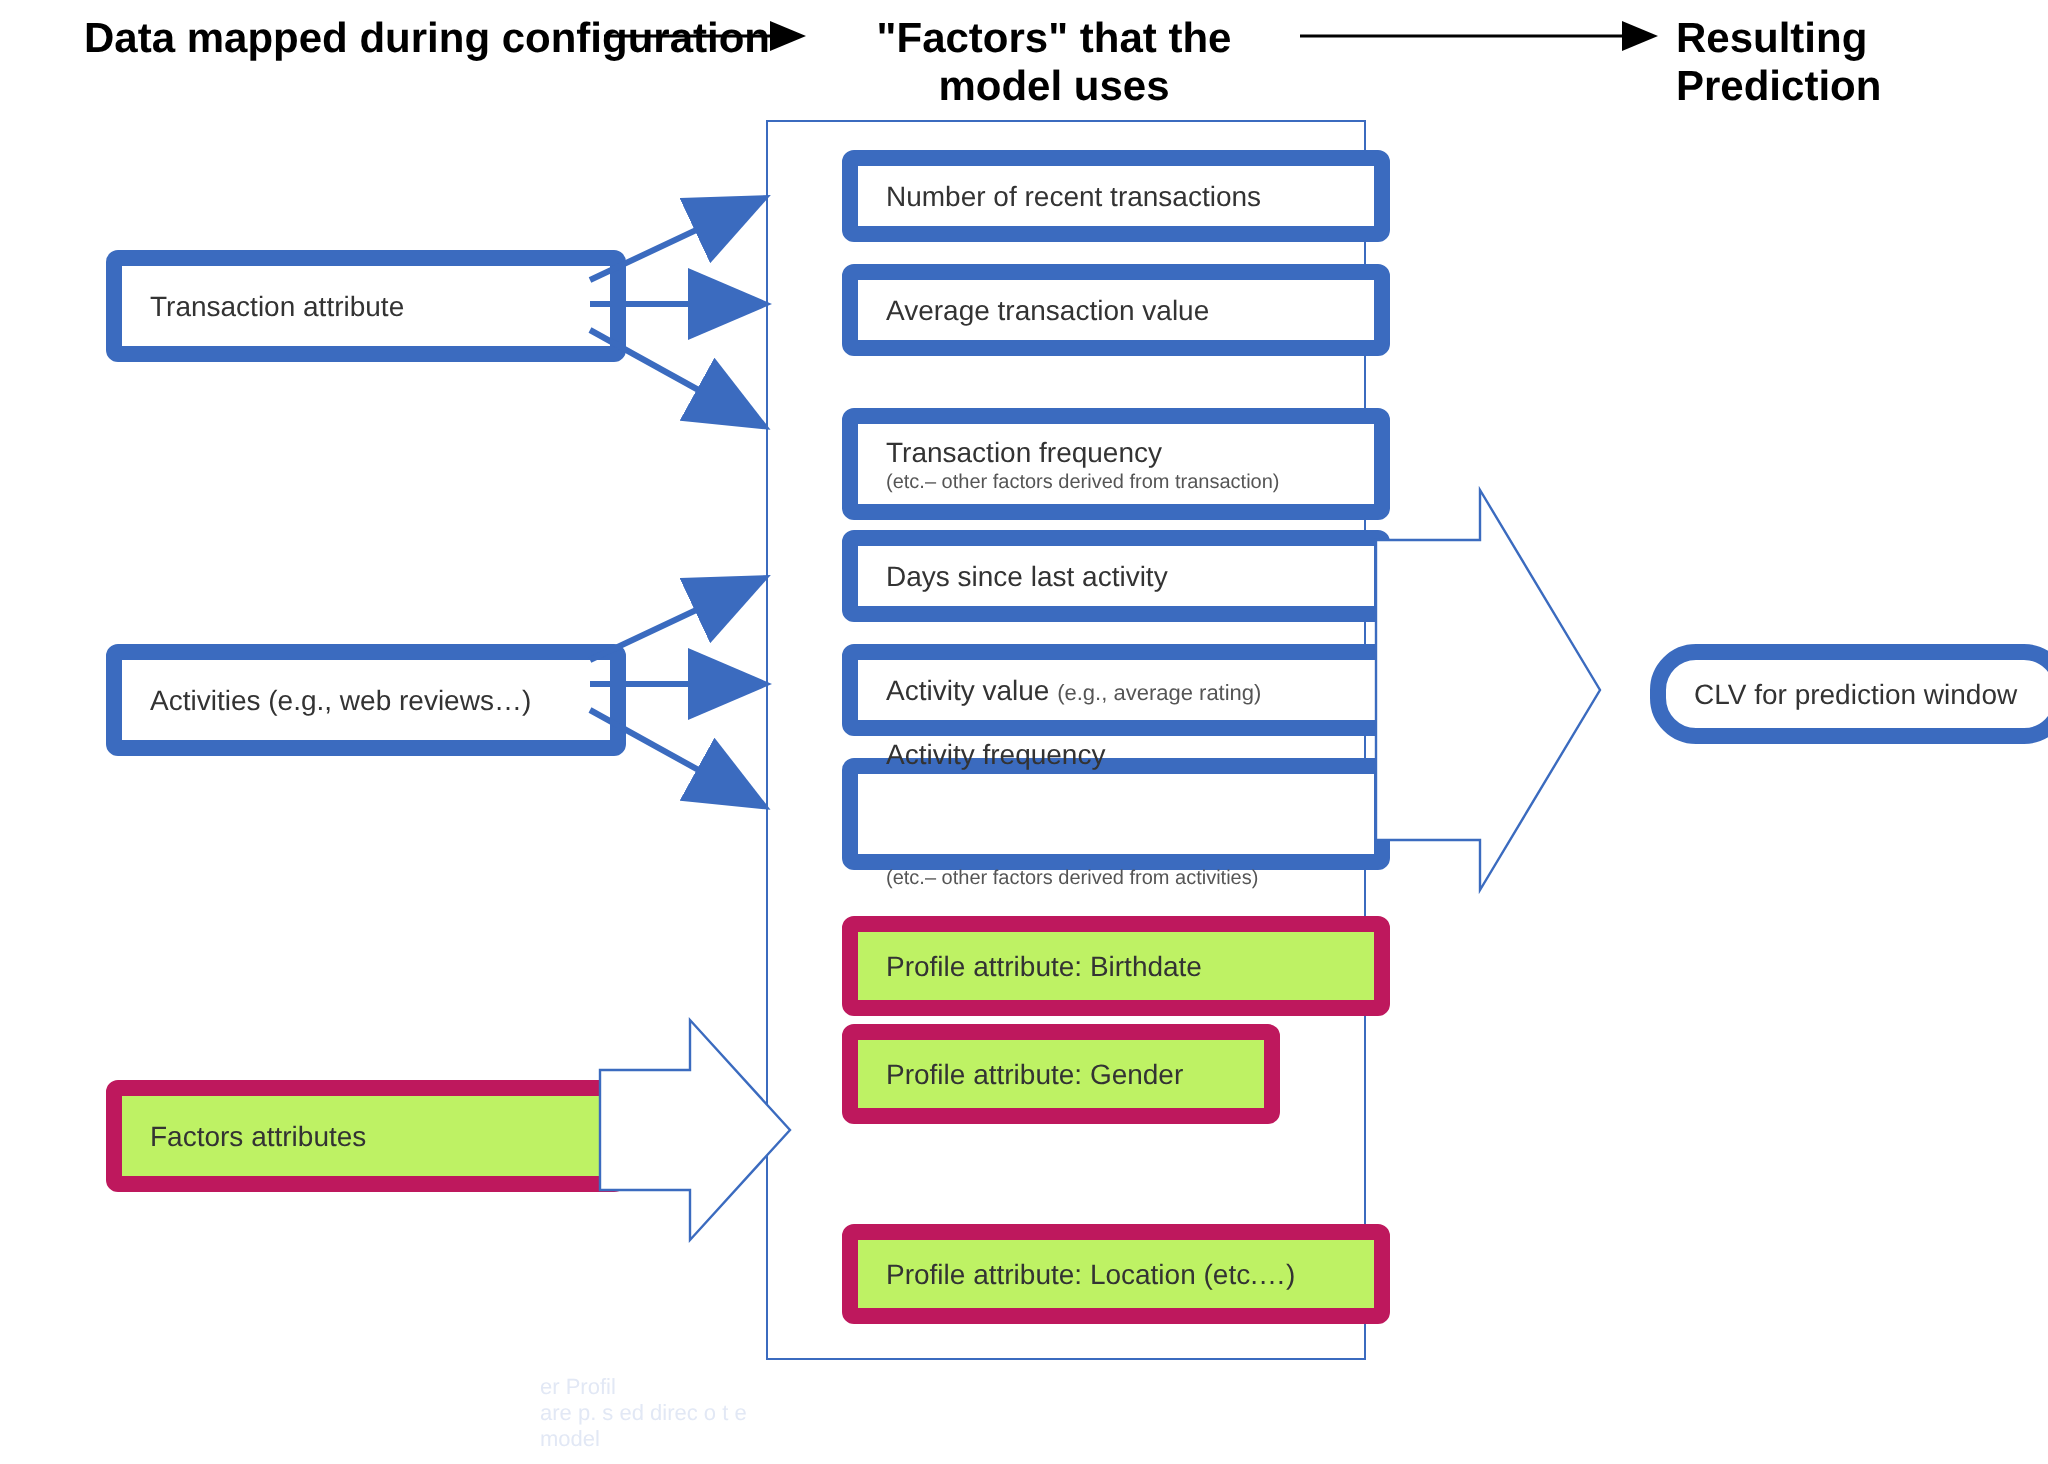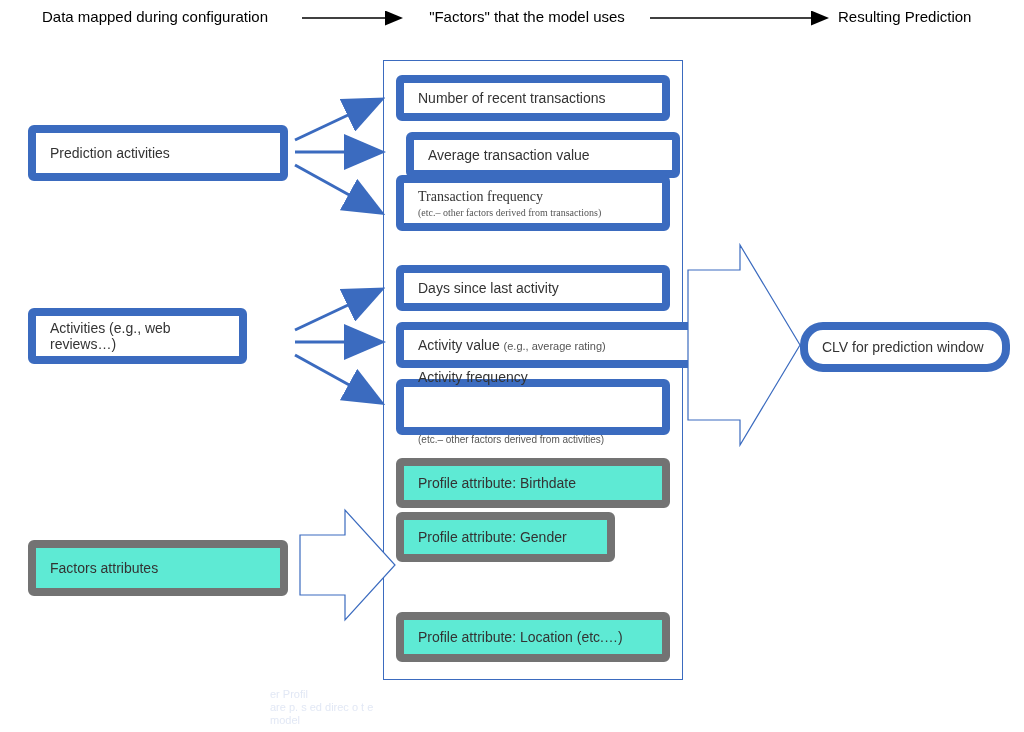--- a/index.html
+++ b/index.html
@@ -8,41 +8,42 @@
     padding: 0;
     font-family: "Segoe UI", Arial, sans-serif;
     background: #ffffff;
     width: 1024px;
     height: 732px;
     position: relative;
     overflow: hidden;
   }
   .header-label {
     position: absolute;
-    font-size: 15px;
-    font-weight: 400;
+    font-size: 21px;
+    font-weight: 700;
     color: #000;
   }
   .box {
     position: absolute;
     border-radius: 6px;
     display: flex;
     flex-direction: column;
     justify-content: center;
     padding: 6px 14px;
     font-size: 14px;
     color: #333;
+    margin-left: 25px;
   }
   .box-blue {
     border: 8px solid #3b6bbf;
     background: #ffffff;
   }
   .box-orange {
-    border: 8px solid #737373;
-    background: #5eead4;
+    border: 8px solid #be185d;
+    background: #bef264;
   }
   .factor-sub {
     font-size: 10px;
     color: #555;
     margin-top: 2px;
   }
   .col-frame {
     position: absolute;
     border: 1px solid #3b6bbf;
     background: transparent;
@@ -65,38 +66,38 @@
 </head>
 <body>
 
 <div class="header-label" style="left:42px; top:8px;">Data mapped during configuration</div>
 <div class="header-label" style="left:417px; top:8px; width:220px; text-align:center;">"Factors" that the model uses</div>
 <div class="header-label" style="left:838px; top:8px;">Resulting Prediction</div>
 
 <div class="col-frame" style="left:383px; top:60px; width:300px; height:620px;"></div>
 
 <div class="box box-blue" style="left:28px; top:125px; width:260px; height:56px;">
-  <span>Prediction activities</span>
+  <span>Transaction attribute</span>
 </div>
-<div class="box box-blue" style="left:28px; top:308px; width:219px; height:56px;">
+<div class="box box-blue" style="left:28px; top:322px; width:260px; height:56px;">
   <span>Activities (e.g., web reviews…)</span>
 </div>
 <div class="box box-orange" style="left:28px; top:540px; width:260px; height:56px;">
   <span>Factors attributes</span>
 </div>
 
 <div class="box box-blue" style="left:396px; top:75px; width:274px; height:46px;">
   <span>Number of recent transactions</span>
 </div>
-<div class="box box-blue" style="left:406px; top:132px; width:274px; height:46px;">
+<div class="box box-blue" style="left:396px; top:132px; width:274px; height:46px;">
   <span>Average transaction value</span>
 </div>
-<div class="box box-blue" style="left:396px; top:175px; width:274px; height:56px;font-family:Liberation Serif, serif;">
+<div class="box box-blue" style="left:396px; top:204px; width:274px; height:56px;">
   <span>Transaction frequency</span>
-  <span class="factor-sub">(etc.– other factors derived from transactions)</span>
+  <span class="factor-sub">(etc.– other factors derived from transaction)</span>
 </div>
 <div class="box box-blue" style="left:396px; top:265px; width:274px; height:46px;justify-content:center;">
   <span>Days since last activity</span>
 </div>
 <div class="box box-blue" style="left:396px; top:322px; width:326px; height:46px;">
   <span>
     <span>Activity value</span>
     <span class="inline-small">(e.g., average rating)</span>
   </span>
 </div>

